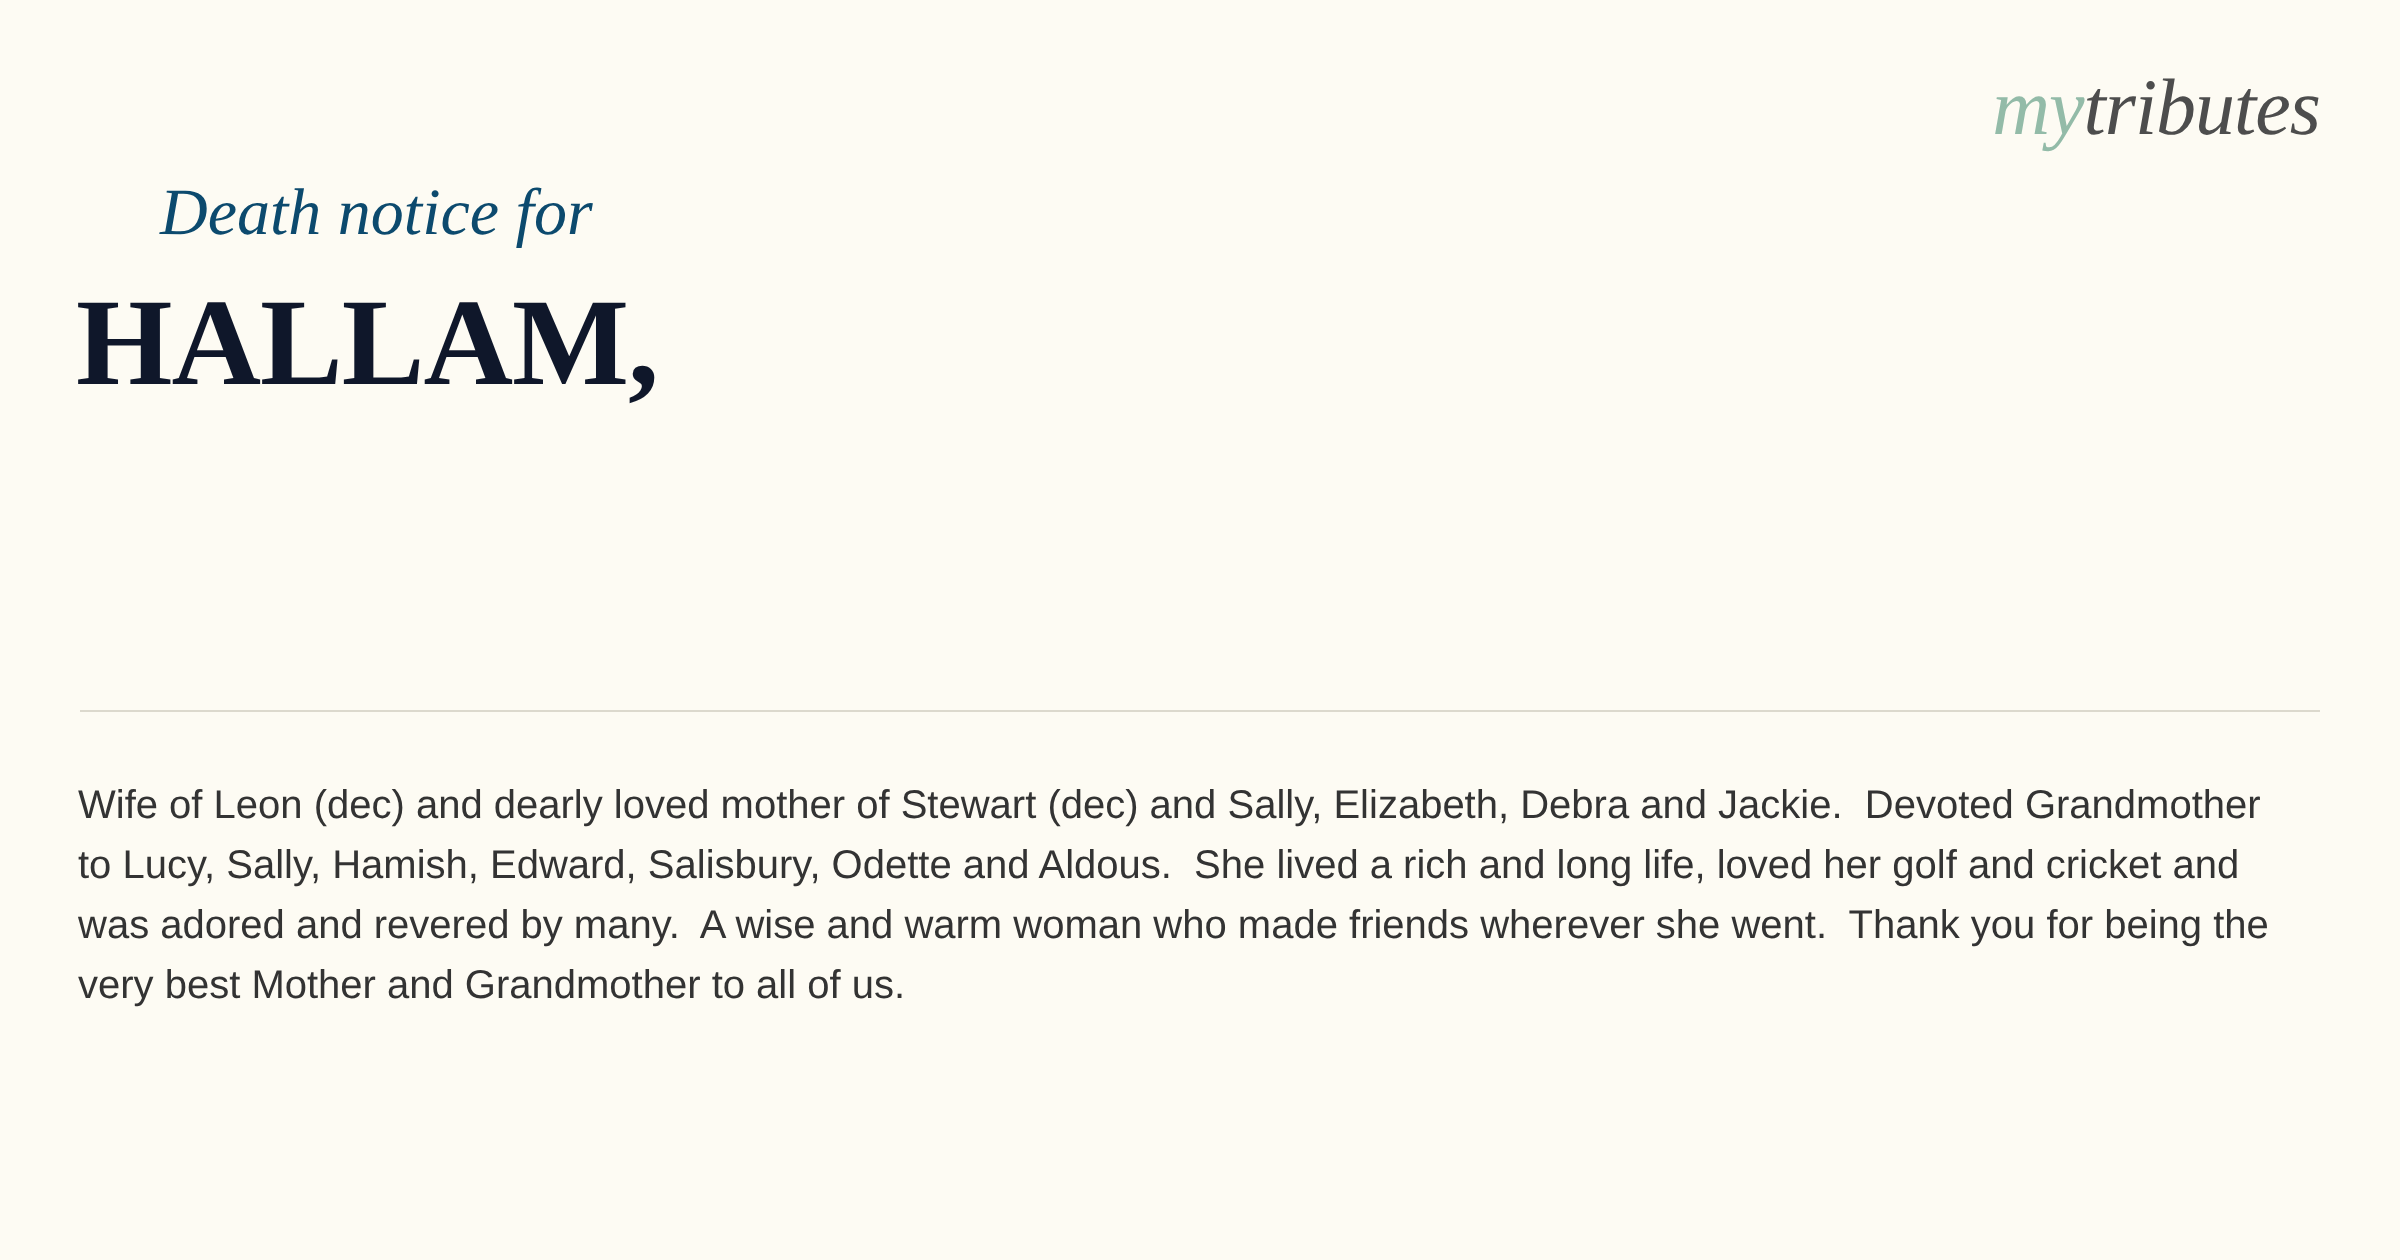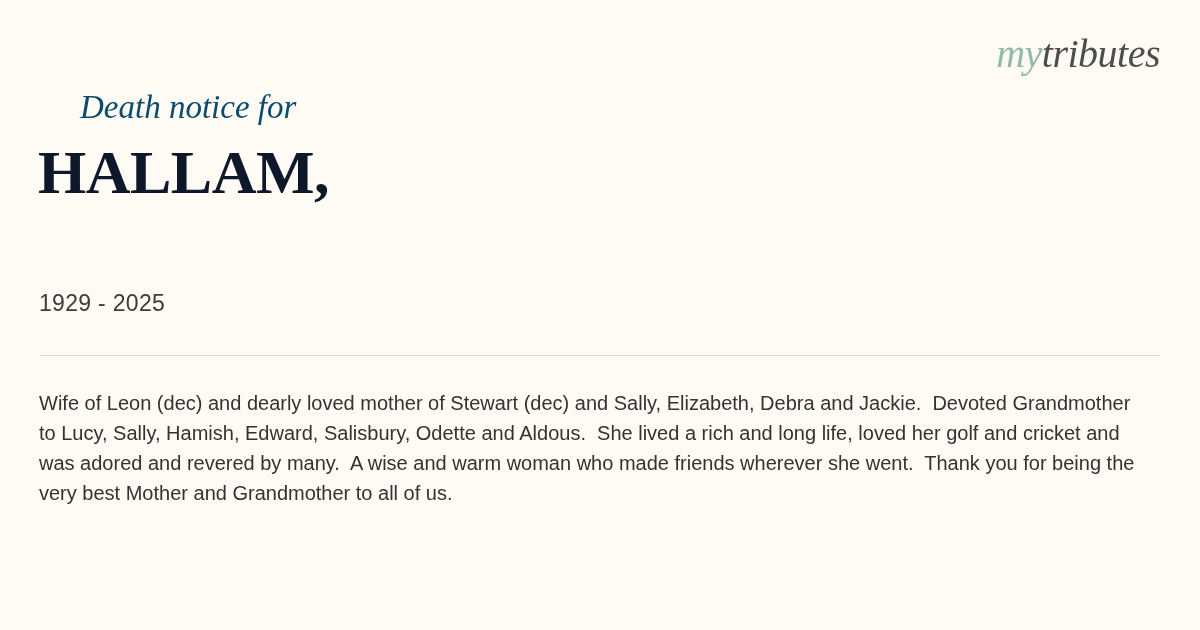--- a/index.html
+++ b/index.html
@@ -101,19 +101,18 @@
   <div class="brand">
     <span class="my">my</span><span class="tributes">tributes</span>
   </div>
 
   <div class="kicker">Death notice for</div>
 
   <div class="name">
     <span>HALLAM,</span>
   </div>
 
-  <div class="years">1929 - 2025</div>
 
   <div class="divider"></div>
 
   <div class="body-text">Wife of Leon (dec) and dearly loved mother of Stewart (dec) and Sally, Elizabeth, Debra and Jackie.  Devoted Grandmother to Lucy, Sally, Hamish, Edward, Salisbury, Odette and Aldous.  She lived a rich and long life, loved her golf and cricket and was adored and revered by many.  A wise and warm woman who made friends wherever she went.  Thank you for being the very best Mother and Grandmother to all of us.</div>
 
 </div>
 
 </body></html>

